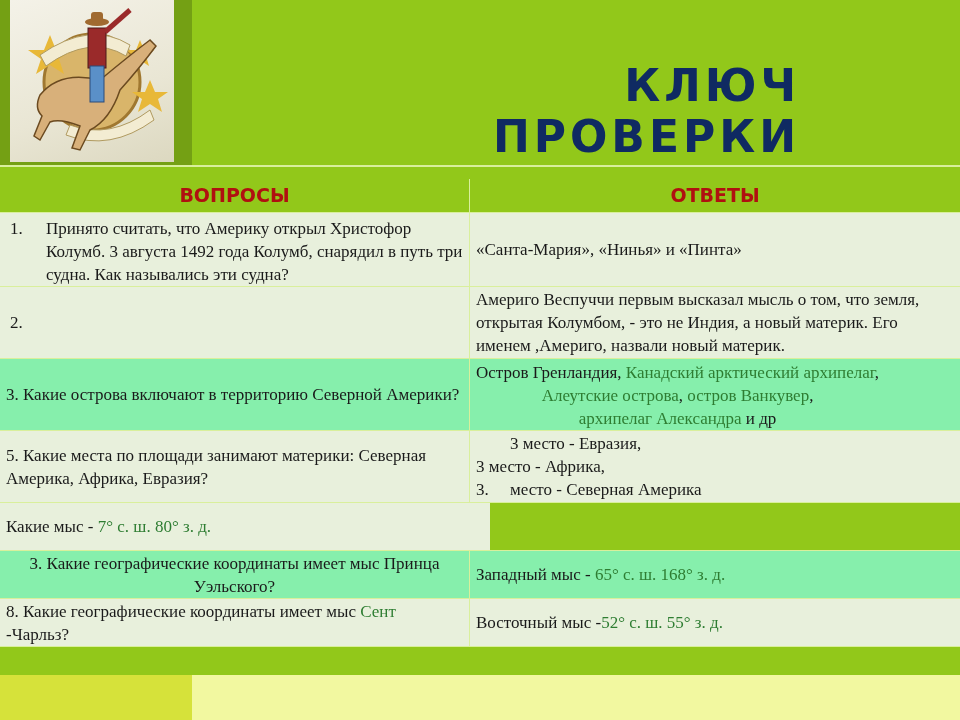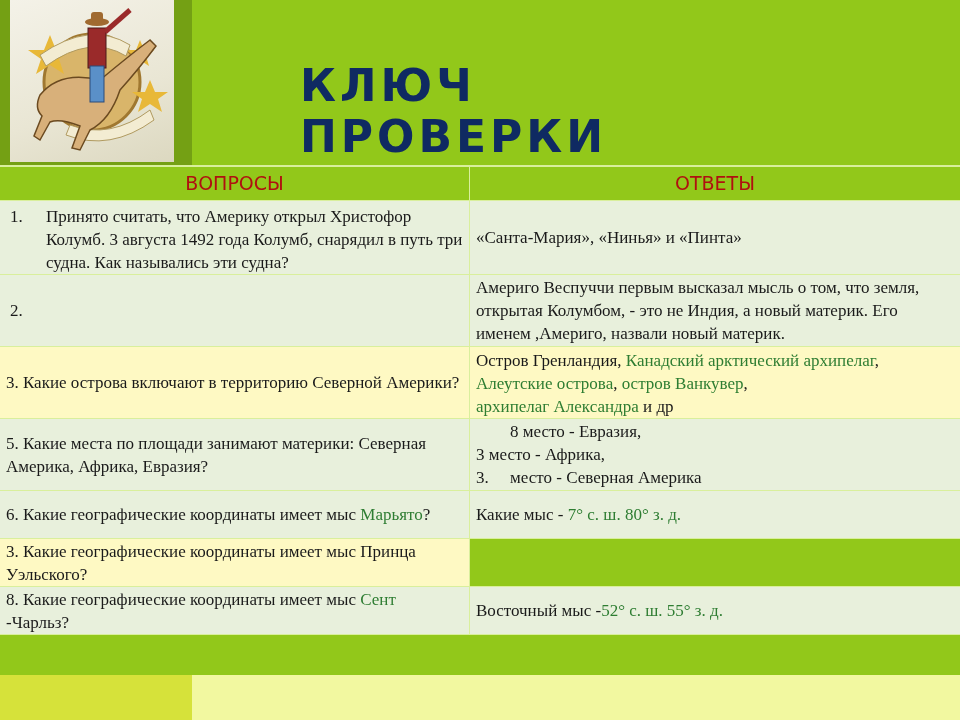--- a/index.html
+++ b/index.html
@@ -11,42 +11,42 @@
   .left-strip {
     position: absolute; left: 0; top: 0; width: 192px; height: 165px;
     background: #74a014;
   }
   .picture {
     position: absolute; left: 10px; top: 0; width: 164px; height: 162px;
     background: linear-gradient(160deg, #f4f2e8 0%, #e9e6d4 60%, #dcd8c0 100%);
     overflow: hidden;
   }
   .title {
-    position: absolute; left: 300px; top: 60px; width: 500px; text-align: left;
+    position: absolute; left: 300px; top: 60px; width: 500px; text-align: right;
     color: #0f2a62; font-family: "DejaVu Sans", sans-serif; font-weight: bold;
     font-size: 44px; letter-spacing: 4px;
   }
   .table {
     position: absolute; left: 0; top: 165px; width: 960px;
     border-top: 2px solid #d9ef9c;
   }
   .row { display: flex; border-bottom: 1px solid #d9ef9c; }
   .cell {
     box-sizing: border-box; padding: 2px 6px; display: flex; align-items: center;
     font-size: 17px; line-height: 23px; color: #1a1a1a;
   }
   .cell.q { width: 470px; border-right: 1px solid #d9ef9c; }
   .cell.a { width: 490px; }
   .row.header .cell {
     background: #92c81a; justify-content: center;
-    color: #b01010; font-family: "DejaVu Sans", sans-serif; font-weight: normal;
-    font-size: 19px; height: 33px;
+    color: #b01010; font-family: "DejaVu Sans", sans-serif; font-weight: bold;
+    font-size: 19px; height: 33px; margin-top: 12px;
   }
   .row.odd .cell { background: #e8f0dc; }
-  .row.even .cell { background: #fef9c3; }
+  .row.even .cell { background: #86efac; text-align: center; }
   .g { color: #2e7d32; }
   .num { display: inline-block; width: 36px; flex: none; }
   .qflex { display: flex; align-items: flex-start; }
   .bottom-left { position: absolute; left: 0; top: 675px; width: 192px; height: 45px; background: #d6e23a; }
   .bottom-right { position: absolute; left: 192px; top: 675px; width: 768px; height: 45px; background: #f2f8a0; }
 </style>
 </head>
 <body>
 
 <div class="left-strip"></div>
@@ -106,42 +106,42 @@
       </span>
     </div>
   </div>
 
   <div class="row odd" style="height:71px">
     <div class="cell q">
       <span style="white-space:pre-wrap">5. Какие места по площади занимают материки: Северная      Америка, Африка, Евразия?</span>
     </div>
     <div class="cell a">
       <span style="white-space:pre">
-        <span>8 место - Евразия,</span><br><span>3 место - Африка,</span><br><span>3.     место - Северная Америка</span>
+        <span>3 место - Евразия,</span><br><span>3 место - Африка,</span><br><span>3.     место - Северная Америка</span>
       </span>
     </div>
   </div>
 
 
   <div class="row odd" style="height:47px">
-    <div class="cell q">
-      <span>
-        <span>6. Какие географические координаты имеет мыс </span><span class="g">Марьято</span><span>?</span>
-      </span>
-    </div>
     <div class="cell a">
       <span>
         <span>Какие мыс - </span><span class="g">7° с. ш. 80° з. д.</span>
       </span>
     </div>
   </div>
 
   <div class="row even" style="height:47px">
     <div class="cell q">
       <span>3. Какие географические координаты имеет мыс Принца Уэльского?</span>
+    </div>
+    <div class="cell a">
+      <span>
+        <span>Западный мыс - </span><span class="g">65° с. ш. 168° з. д.</span>
+      </span>
     </div>
   </div>
 
   <div class="row odd" style="height:47px">
     <div class="cell q">
       <span>
         <span>8. Какие географические координаты имеет мыс </span><span class="g">Сент</span><span> -Чарльз?</span>
       </span>
     </div>
     <div class="cell a">

